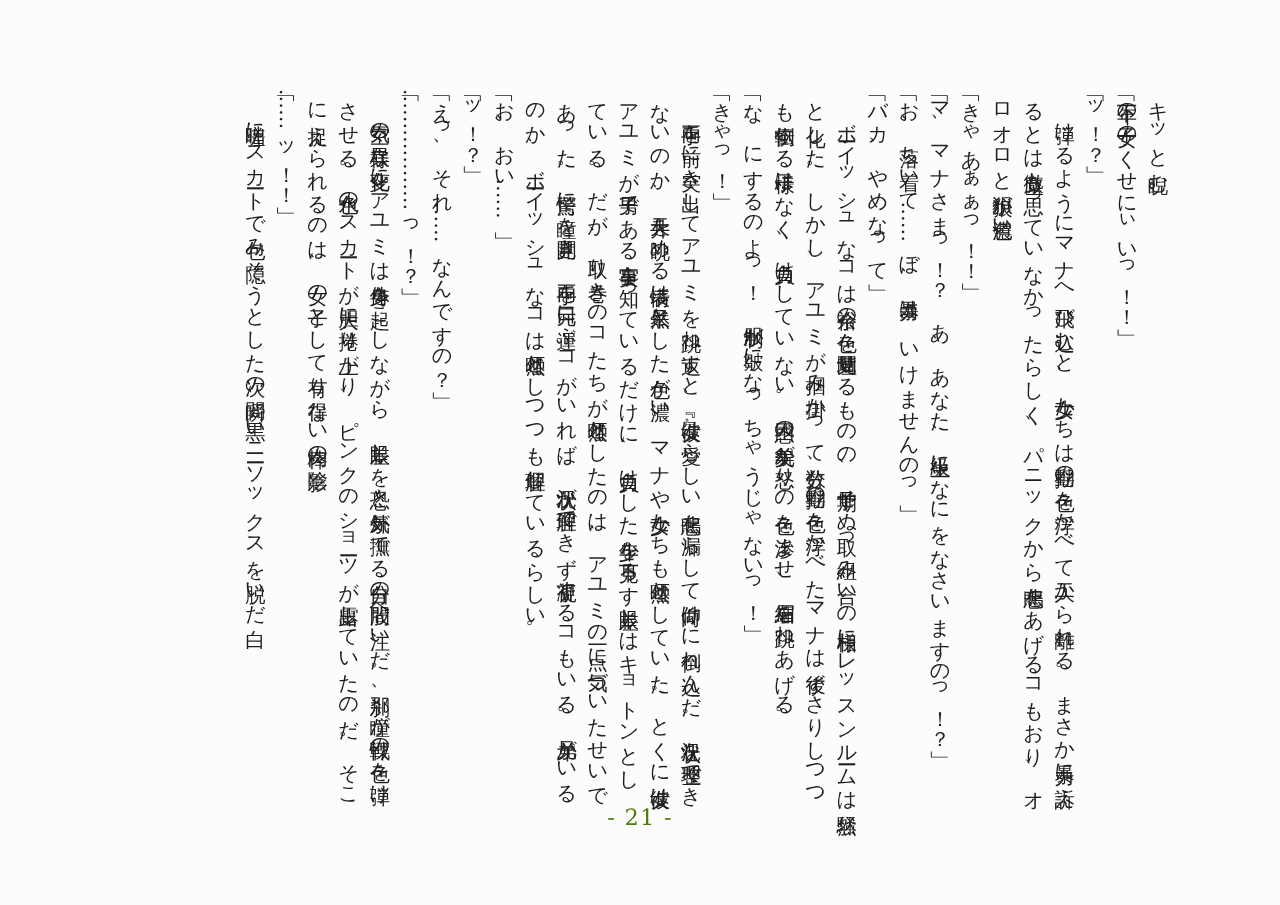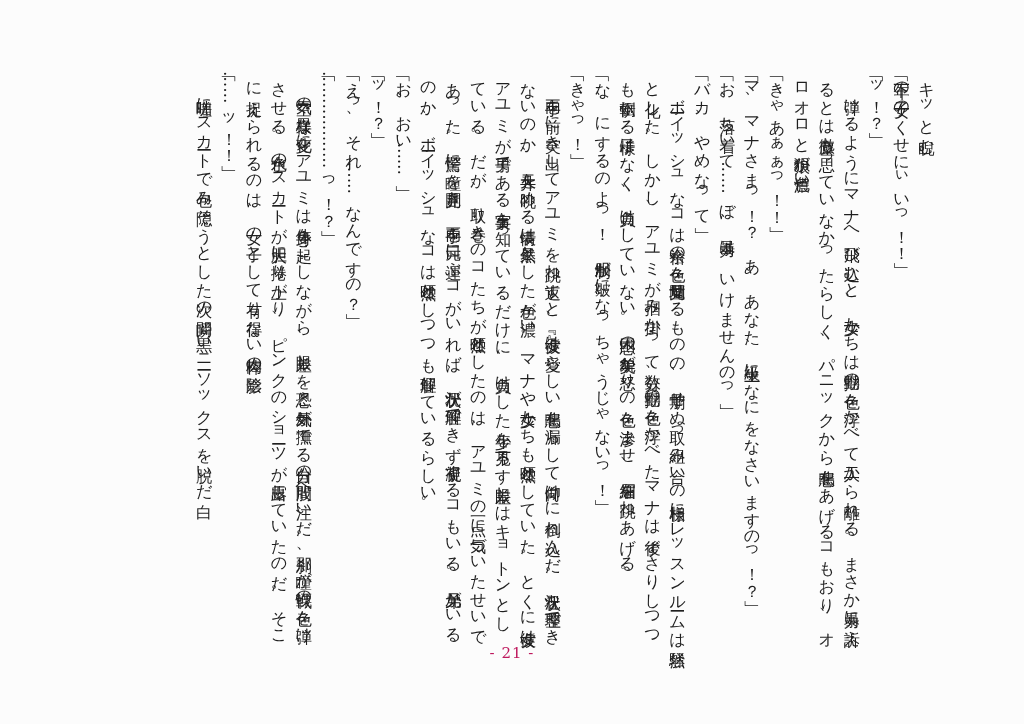--- a/index.html
+++ b/index.html
@@ -39,22 +39,22 @@
   }
   .text-block p.indent {
     text-indent: 1em;
   }
   .page-number {
     position: absolute;
     top: 644px;
     left: 0;
     width: 100%;
     text-align: center;
-    font-size: 15px;
-    color: #be185d;
+    font-size: 18px;
+    color: #4d7c0f;
     letter-spacing: 1px;
   }
 </style>
 </head>
 <body>
 
 <div class="page">
 
   <div class="text-block">
     <p>キッと睨む。</p>

